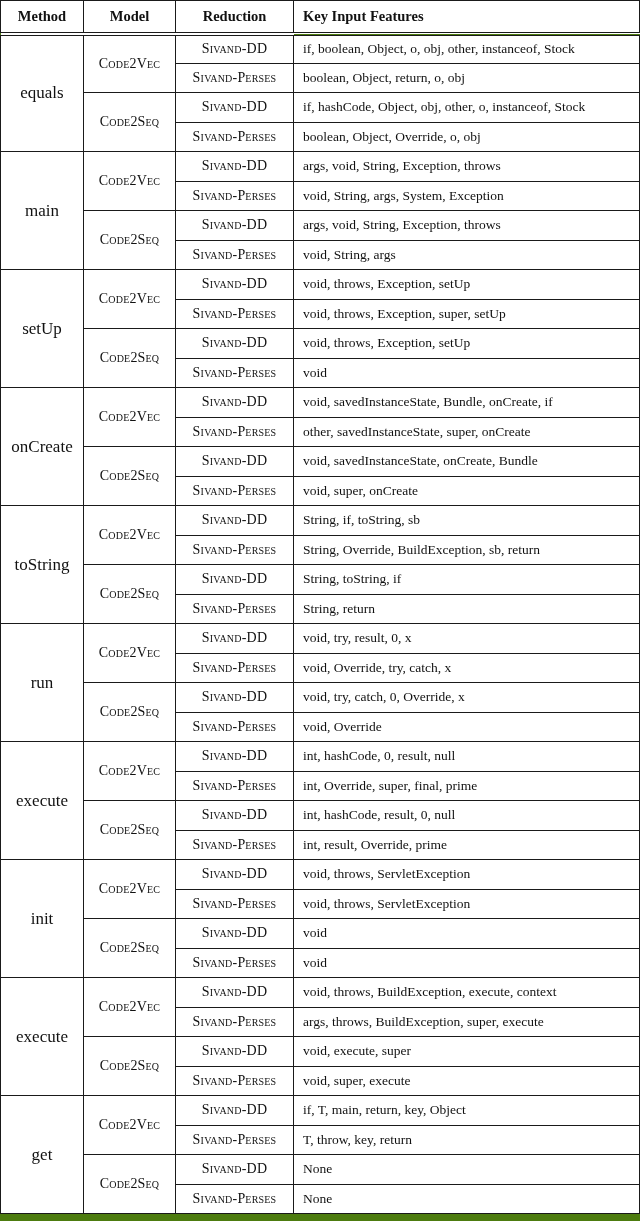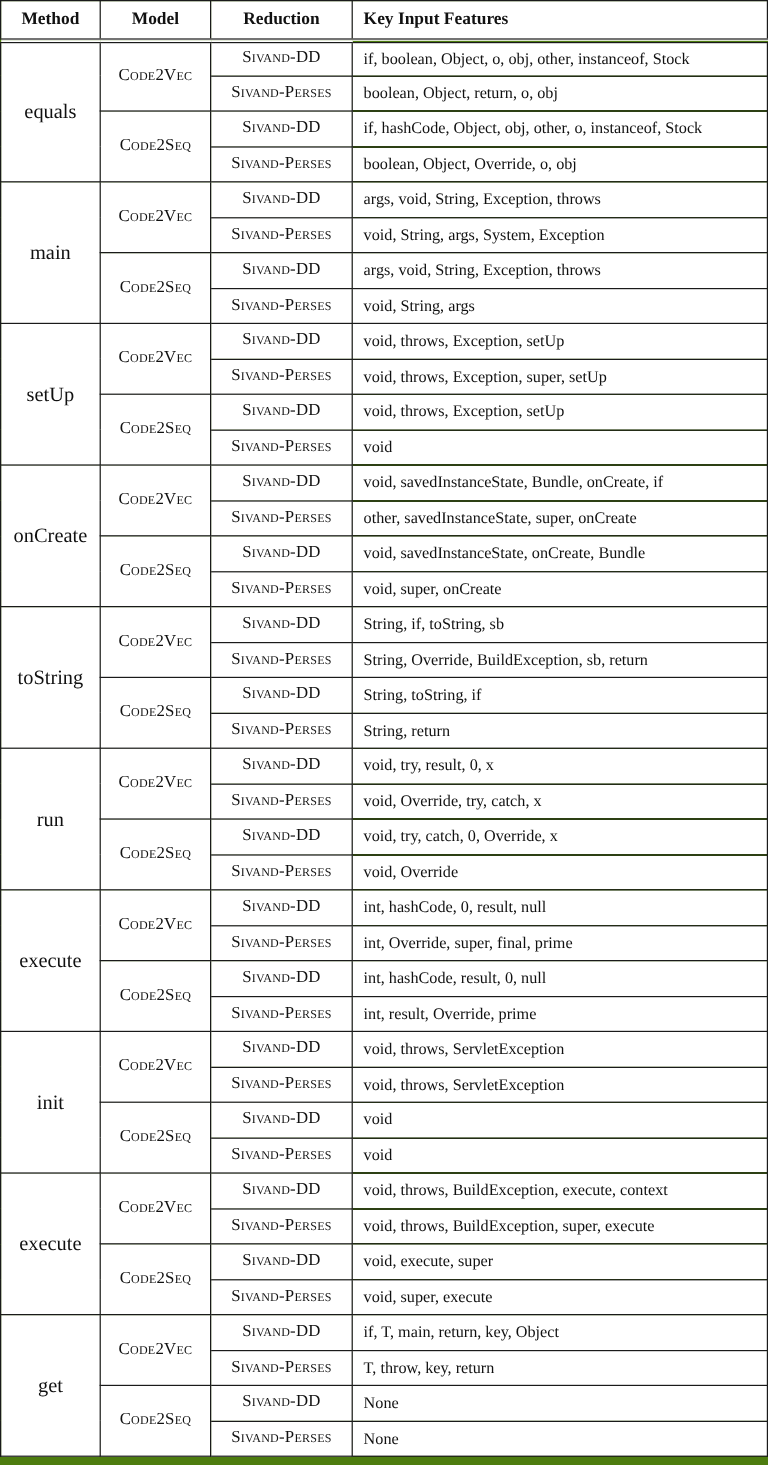--- a/index.html
+++ b/index.html
@@ -254,21 +254,21 @@
       </tbody>
       <tbody>
         <tr>
           <td class="method" rowspan="4">execute</td>
           <td class="model" rowspan="2">Code2Vec</td>
           <td class="reduction">Sivand-DD</td>
           <td class="features">void, throws, BuildException, execute, context</td>
         </tr>
         <tr>
           <td class="reduction">Sivand-Perses</td>
-          <td class="features">void, throws, BuildException, super, execute</td>
+          <td class="features">args, throws, BuildException, super, execute</td>
         </tr>
         <tr>
           <td class="model" rowspan="2">Code2Seq</td>
           <td class="reduction">Sivand-DD</td>
           <td class="features">void, execute, super</td>
         </tr>
         <tr>
           <td class="reduction">Sivand-Perses</td>
           <td class="features">void, super, execute</td>
         </tr>

